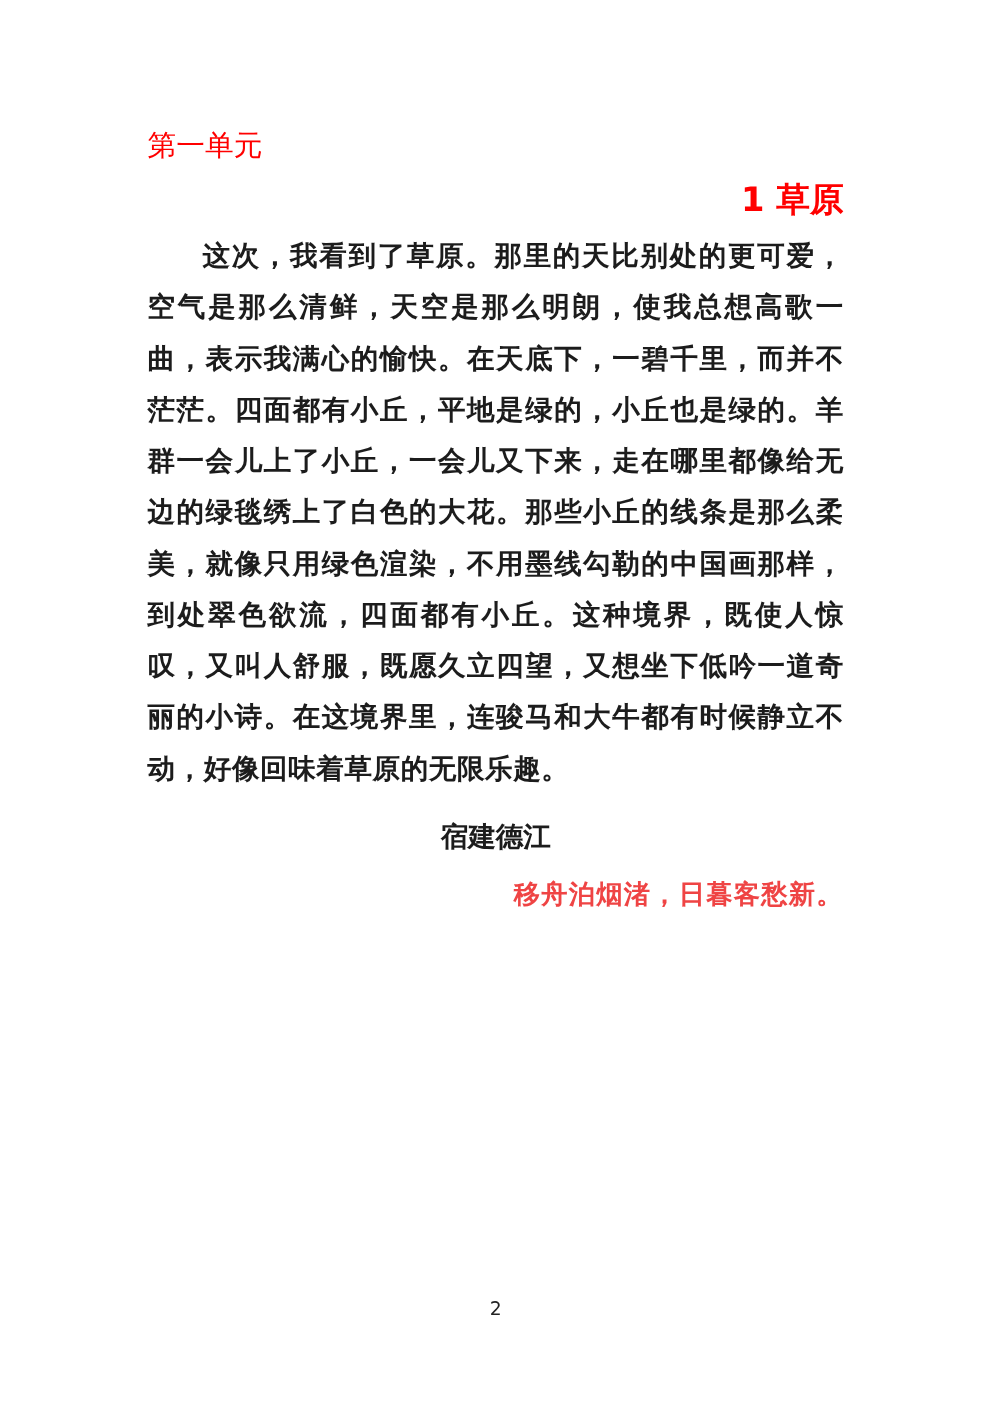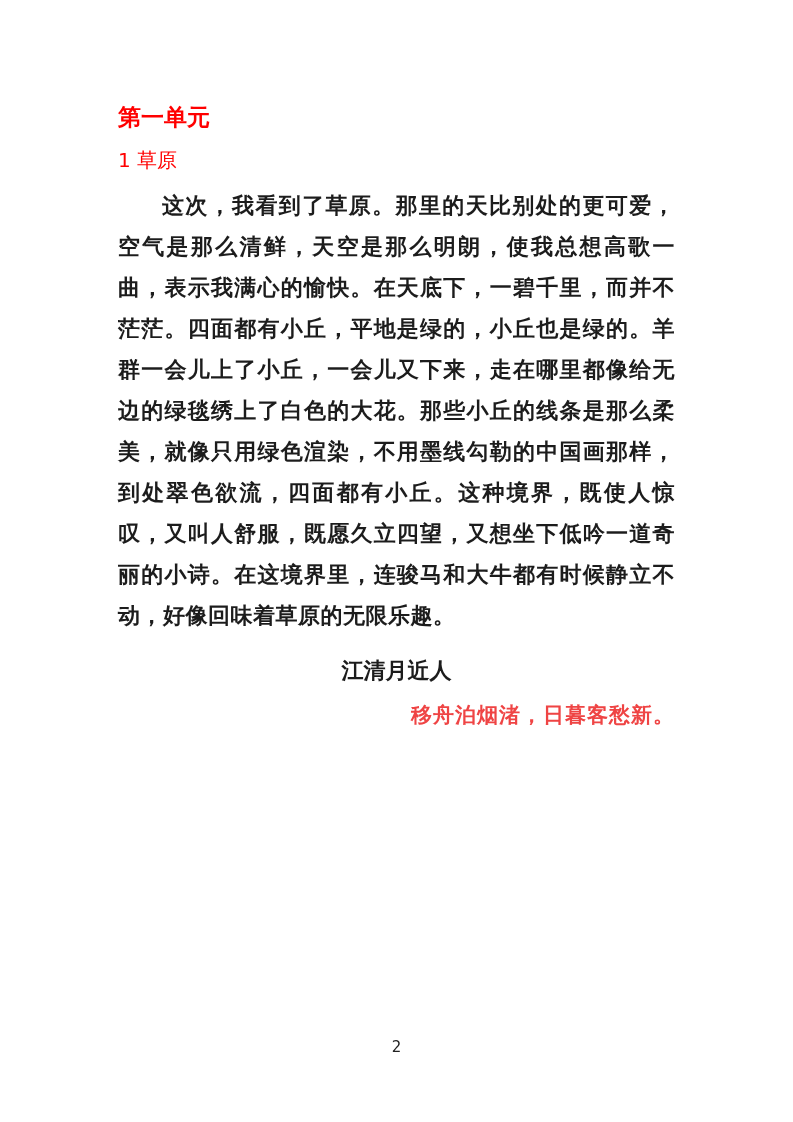--- a/index.html
+++ b/index.html
@@ -12,31 +12,31 @@
     background: #ffffff;
     font-family: "DejaVu Sans", sans-serif;
     color: #1c1c1c;
     overflow: hidden;
   }
   .content {
     padding: 103px 118px 0 118px;
   }
   .unit-heading {
     font-size: 23px;
-    font-weight: bold;
+    font-weight: normal;
     line-height: 29px;
     color: var(--heading-red, #ff0000);
     text-align: left;
   }
   .lesson-title {
-    font-size: 20px;
-    font-weight: normal;
+    font-size: 27px;
+    font-weight: bold;
     line-height: 29px;
     color: var(--heading-red, #ff0000);
-    text-align: left;
+    text-align: right;
     margin-top: 14px;
   }
   .paragraph {
     margin-top: 10px;
     font-size: 22px;
     font-weight: bold;
     line-height: 41px;
     text-align: justify;
     text-align-last: left;
     text-indent: 2em;
@@ -92,21 +92,21 @@
   <div class="content">
 
     <h2 class="unit-heading">第一单元</h2>
 
     <h3 class="lesson-title">1 草原</h3>
 
     <p class="paragraph">这次，我看到了草原。那里的天比别处的更可爱，空气是那么清鲜，天空是那么明朗，使我总想高歌一曲，表示我满心的愉快。在天底下，一碧千里，而并不茫茫。四面都有小丘，平地是绿的，小丘也是绿的。羊群一会儿上了小丘，一会儿又下来，走在哪里都像给无边的绿毯绣上了白色的大花。那些小丘的线条是那么柔美，就像只用绿色渲染，不用墨线勾勒的中国画那样，到处翠色欲流，四面都有小丘。这种境界，既使人惊叹，又叫人舒服，既愿久立四望，又想坐下低吟一道奇丽的小诗。在这境界里，连骏马和大牛都有时候静立不动，好像回味着草原的无限乐趣。</p>
 
 
     <div class="poem poem-1">
-      <div class="poem-title">江清月近人</div>
+      <div class="poem-title">宿建德江</div>
       <div class="poem-line">移舟泊烟渚，日暮客愁新。</div>
     </div>
 
 
   </div>
 
   <div class="page-number">2</div>
 </div>
 
 </body></html>

